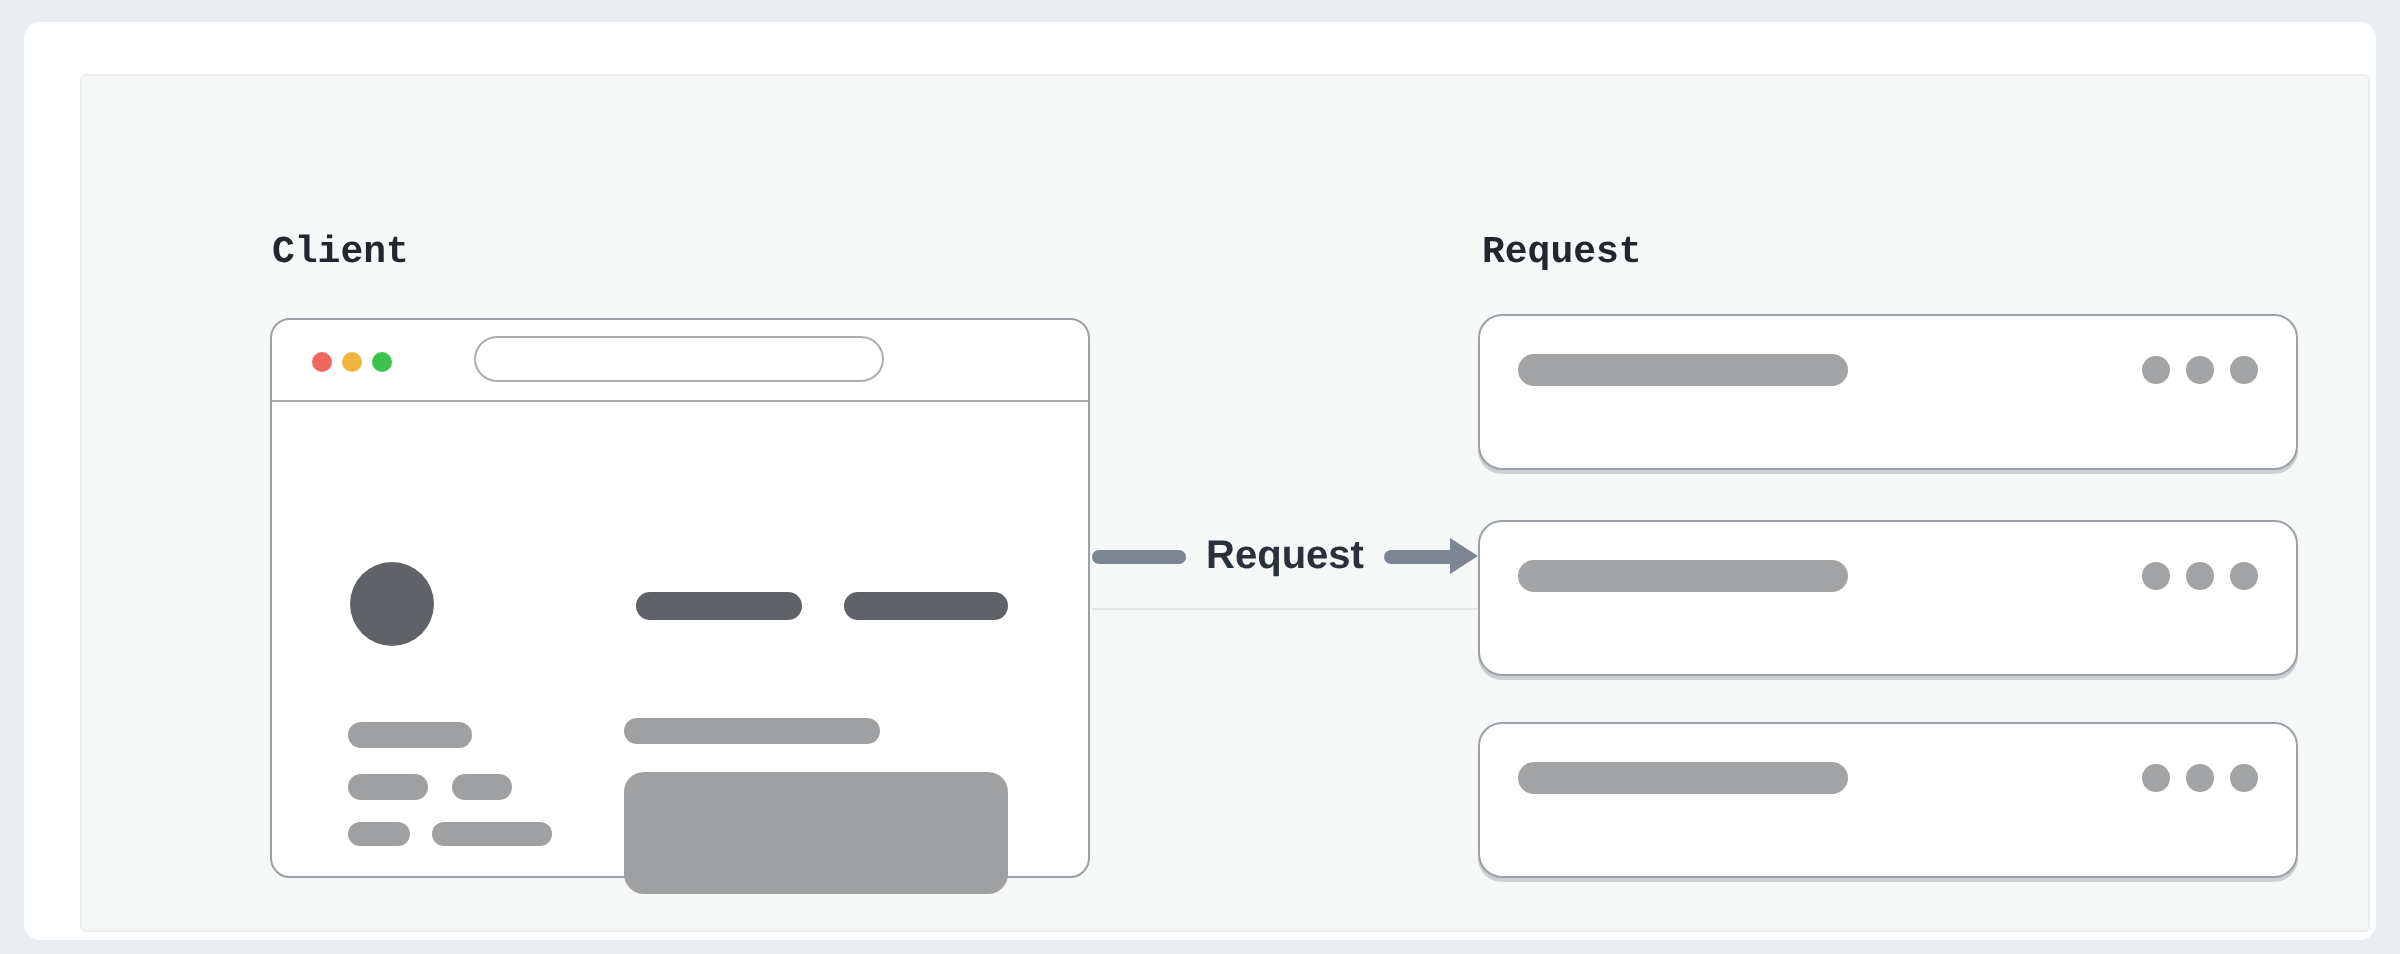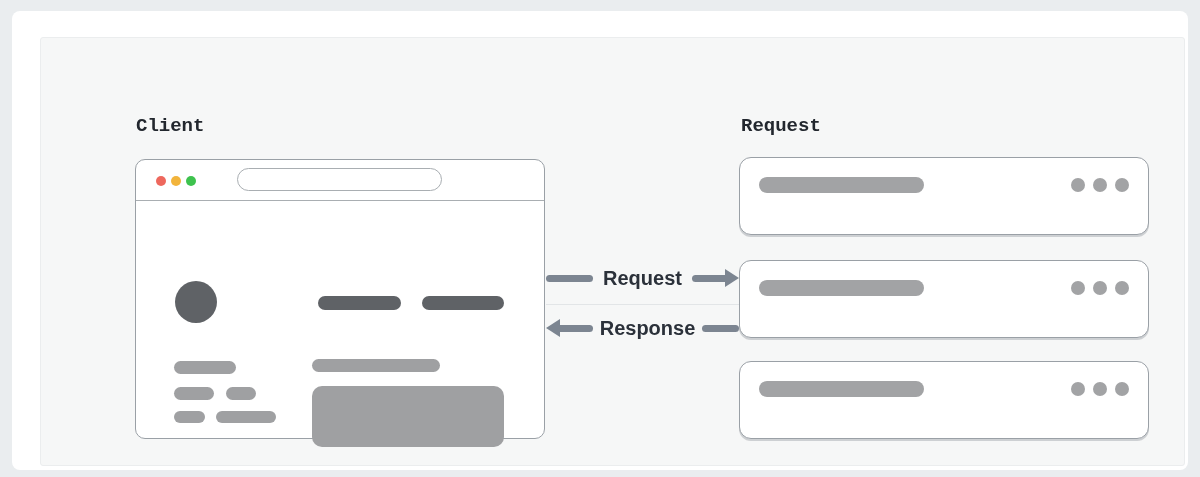--- a/index.html
+++ b/index.html
@@ -218,28 +218,20 @@
 
       <div class="flow flow-request">
         <span class="dash dash-req"></span>
         <span class="flow-label">Request</span>
         <span class="arrow arrow-right">
           <span class="shaft"></span>
           <span class="head"></span>
         </span>
       </div>
 
-      <div class="flow flow-response">
-        <span class="arrow arrow-left">
-          <span class="head"></span>
-          <span class="shaft"></span>
-        </span>
-        <span class="flow-label">Response</span>
-        <span class="dash dash-res"></span>
-      </div>
 
       <div class="col-label server-label">Request</div>
 
       <div class="server-node srv-1">
         <span class="srv-bar"></span>
         <span class="srv-dots">
             <i></i>
             <i></i>
             <i></i>
           </span>

